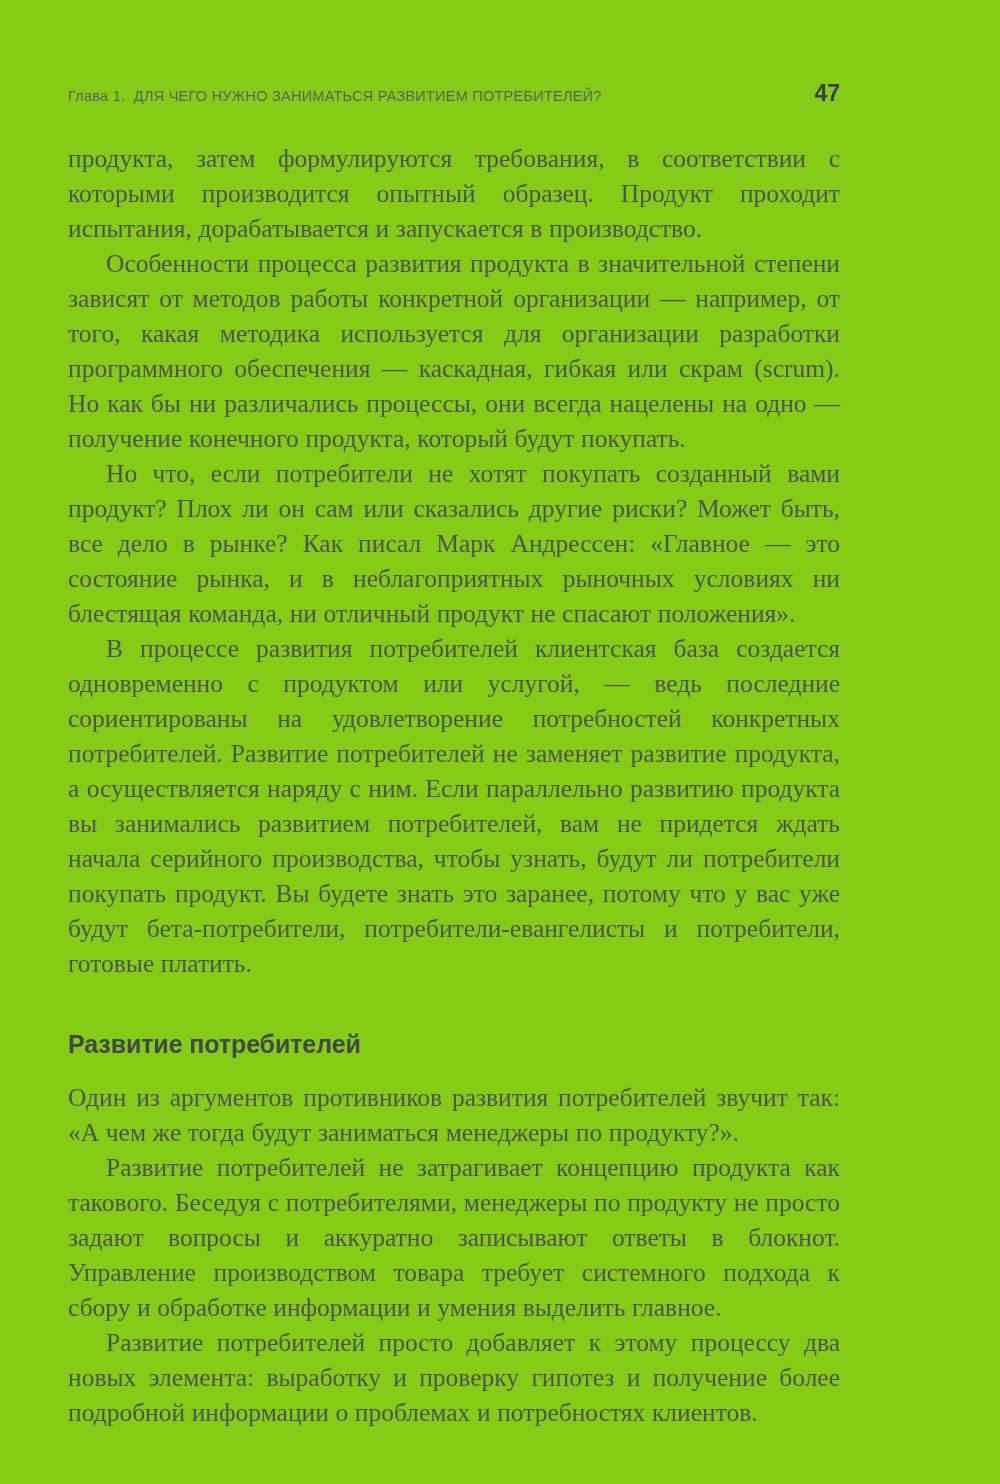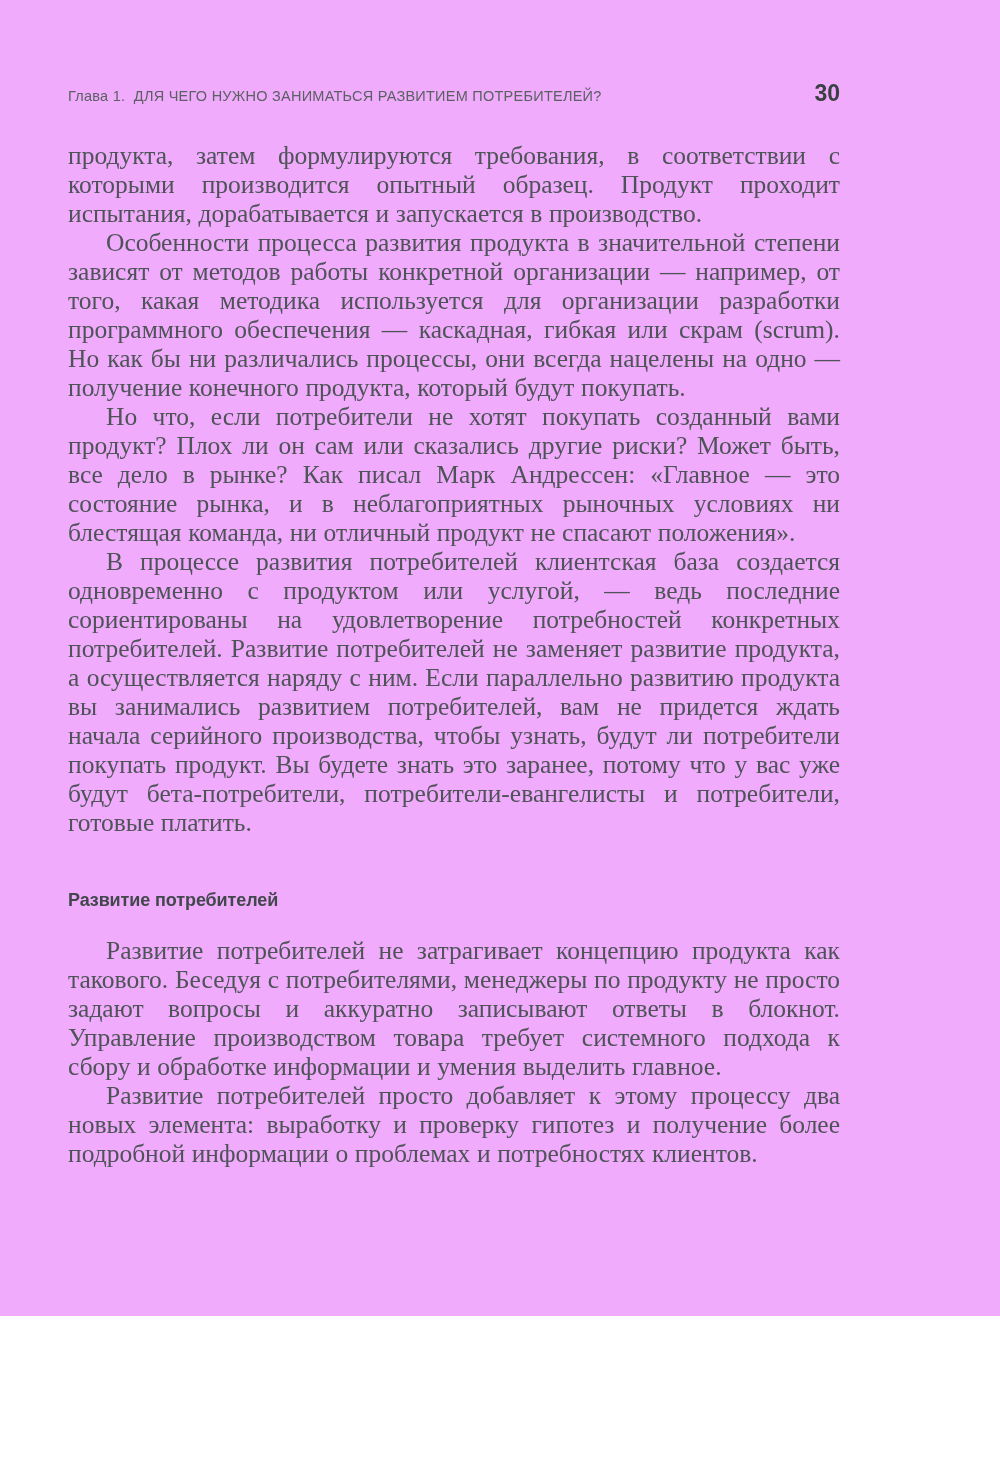--- a/index.html
+++ b/index.html
@@ -3,22 +3,22 @@
 <meta charset="utf-8">
 <style>
   html, body {
     margin: 0;
     padding: 0;
     background: #ffffff;
   }
   .page {
     position: relative;
     width: 1000px;
-    height: 1316px;
-    background: #f0abfc;
+    height: 1484px;
+    background: #84cc16;
     overflow: hidden;
     box-sizing: border-box;
   }
   .content {
     position: absolute;
     left: 68px;
     top: 0;
     width: 772px;
   }
 
@@ -48,78 +48,79 @@
     line-height: 1;
   }
 
   
   .body-block {
     margin-top: 33px;
   }
   p.para {
     font-family: "Liberation Serif", serif;
     font-size: 25.5px;
-    line-height: 29px;
+    line-height: 35px;
     color: #4e5357;
     text-align: justify;
     margin: 0;
     text-indent: 0;
     -webkit-hyphens: none;
     hyphens: none;
     word-spacing: 0.2px;
   }
   p.para.indent {
     text-indent: 38px;
   }
   p.para .it {
   }
 
   
   .section-heading {
     font-family: "Liberation Sans", sans-serif;
     font-weight: bold;
-    font-size: 18px;
+    font-size: 25px;
     line-height: 35px;
     color: #41474b;
     margin: 0;
     margin-top: 46px;
     margin-bottom: 18px;
     letter-spacing: -0.1px;
   }
   .section-heading .hl {
     display: block;
   }
 </style>
 </head>
 <body>
 
 <div class="page">
   <div class="content">
 
     <div class="running-head">
       <div class="running-head-text"><span class="chapter-label">Глава 1.</span>&nbsp; <span>ДЛЯ ЧЕГО НУЖНО ЗАНИМАТЬСЯ РАЗВИТИЕМ ПОТРЕБИТЕЛЕЙ?</span></div>
-      <div class="page-number">30</div>
+      <div class="page-number">47</div>
     </div>
 
     <div class="body-block">
       <p class="para">продукта, затем формулируются требования, в соответствии с которыми производится опытный образец. Продукт проходит испытания, дорабатывается и запускается в производство.</p>
 
       <p class="para indent"><span class="it">Особенности процесса развития продукта</span><span> в значительной степени зависят от методов работы конкретной организации — например, от того, какая методика используется для организации разработки программного обеспечения — каскадная, гибкая или скрам (scrum). Но как бы ни различались процессы, они всегда нацелены на одно — получение конечного продукта, который будут покупать.</span></p>
 
       <p class="para indent">Но что, если потребители не хотят покупать созданный вами продукт? Плох ли он сам или сказались другие риски? Может быть, все дело в рынке? Как писал Марк Андрессен: «Главное — это состояние рынка, и в неблагоприятных рыночных условиях ни блестящая команда, ни отличный продукт не спасают положения».</p>
 
       <p class="para indent">В процессе развития потребителей клиентская база создается одновременно с продуктом или услугой, — ведь последние сориентированы на удовлетворение потребностей конкретных потребителей. Развитие потребителей не заменяет развитие продукта, а осуществляется наряду с ним. Если параллельно развитию продукта вы занимались развитием потребителей, вам не придется ждать начала серийного производства, чтобы узнать, будут ли потребители покупать продукт. Вы будете знать это заранее, потому что у вас уже будут бета-потребители, потребители-евангелисты и потребители, готовые платить.</p>
 
     </div>
 
     <h2 class="section-heading">
       <span class="hl">Развитие потребителей</span>
     </h2>
 
     <div class="body-block" style="margin-top:0">
+      <p class="para">Один из аргументов противников развития потребителей звучит так: «А чем же тогда будут заниматься менеджеры по продукту?».</p>
 
       <p class="para indent">Развитие потребителей не затрагивает концепцию продукта как такового. Беседуя с потребителями, менеджеры по продукту не просто задают вопросы и аккуратно записывают ответы в блокнот. Управление производством товара требует системного подхода к сбору и обработке информации и умения выделить главное.</p>
 
       <p class="para indent">Развитие потребителей просто добавляет к этому процессу два новых элемента: выработку и проверку гипотез и получение более подробной информации о проблемах и потребностях клиентов.</p>
     </div>
 
   </div>
 </div>
 
 </body></html>

